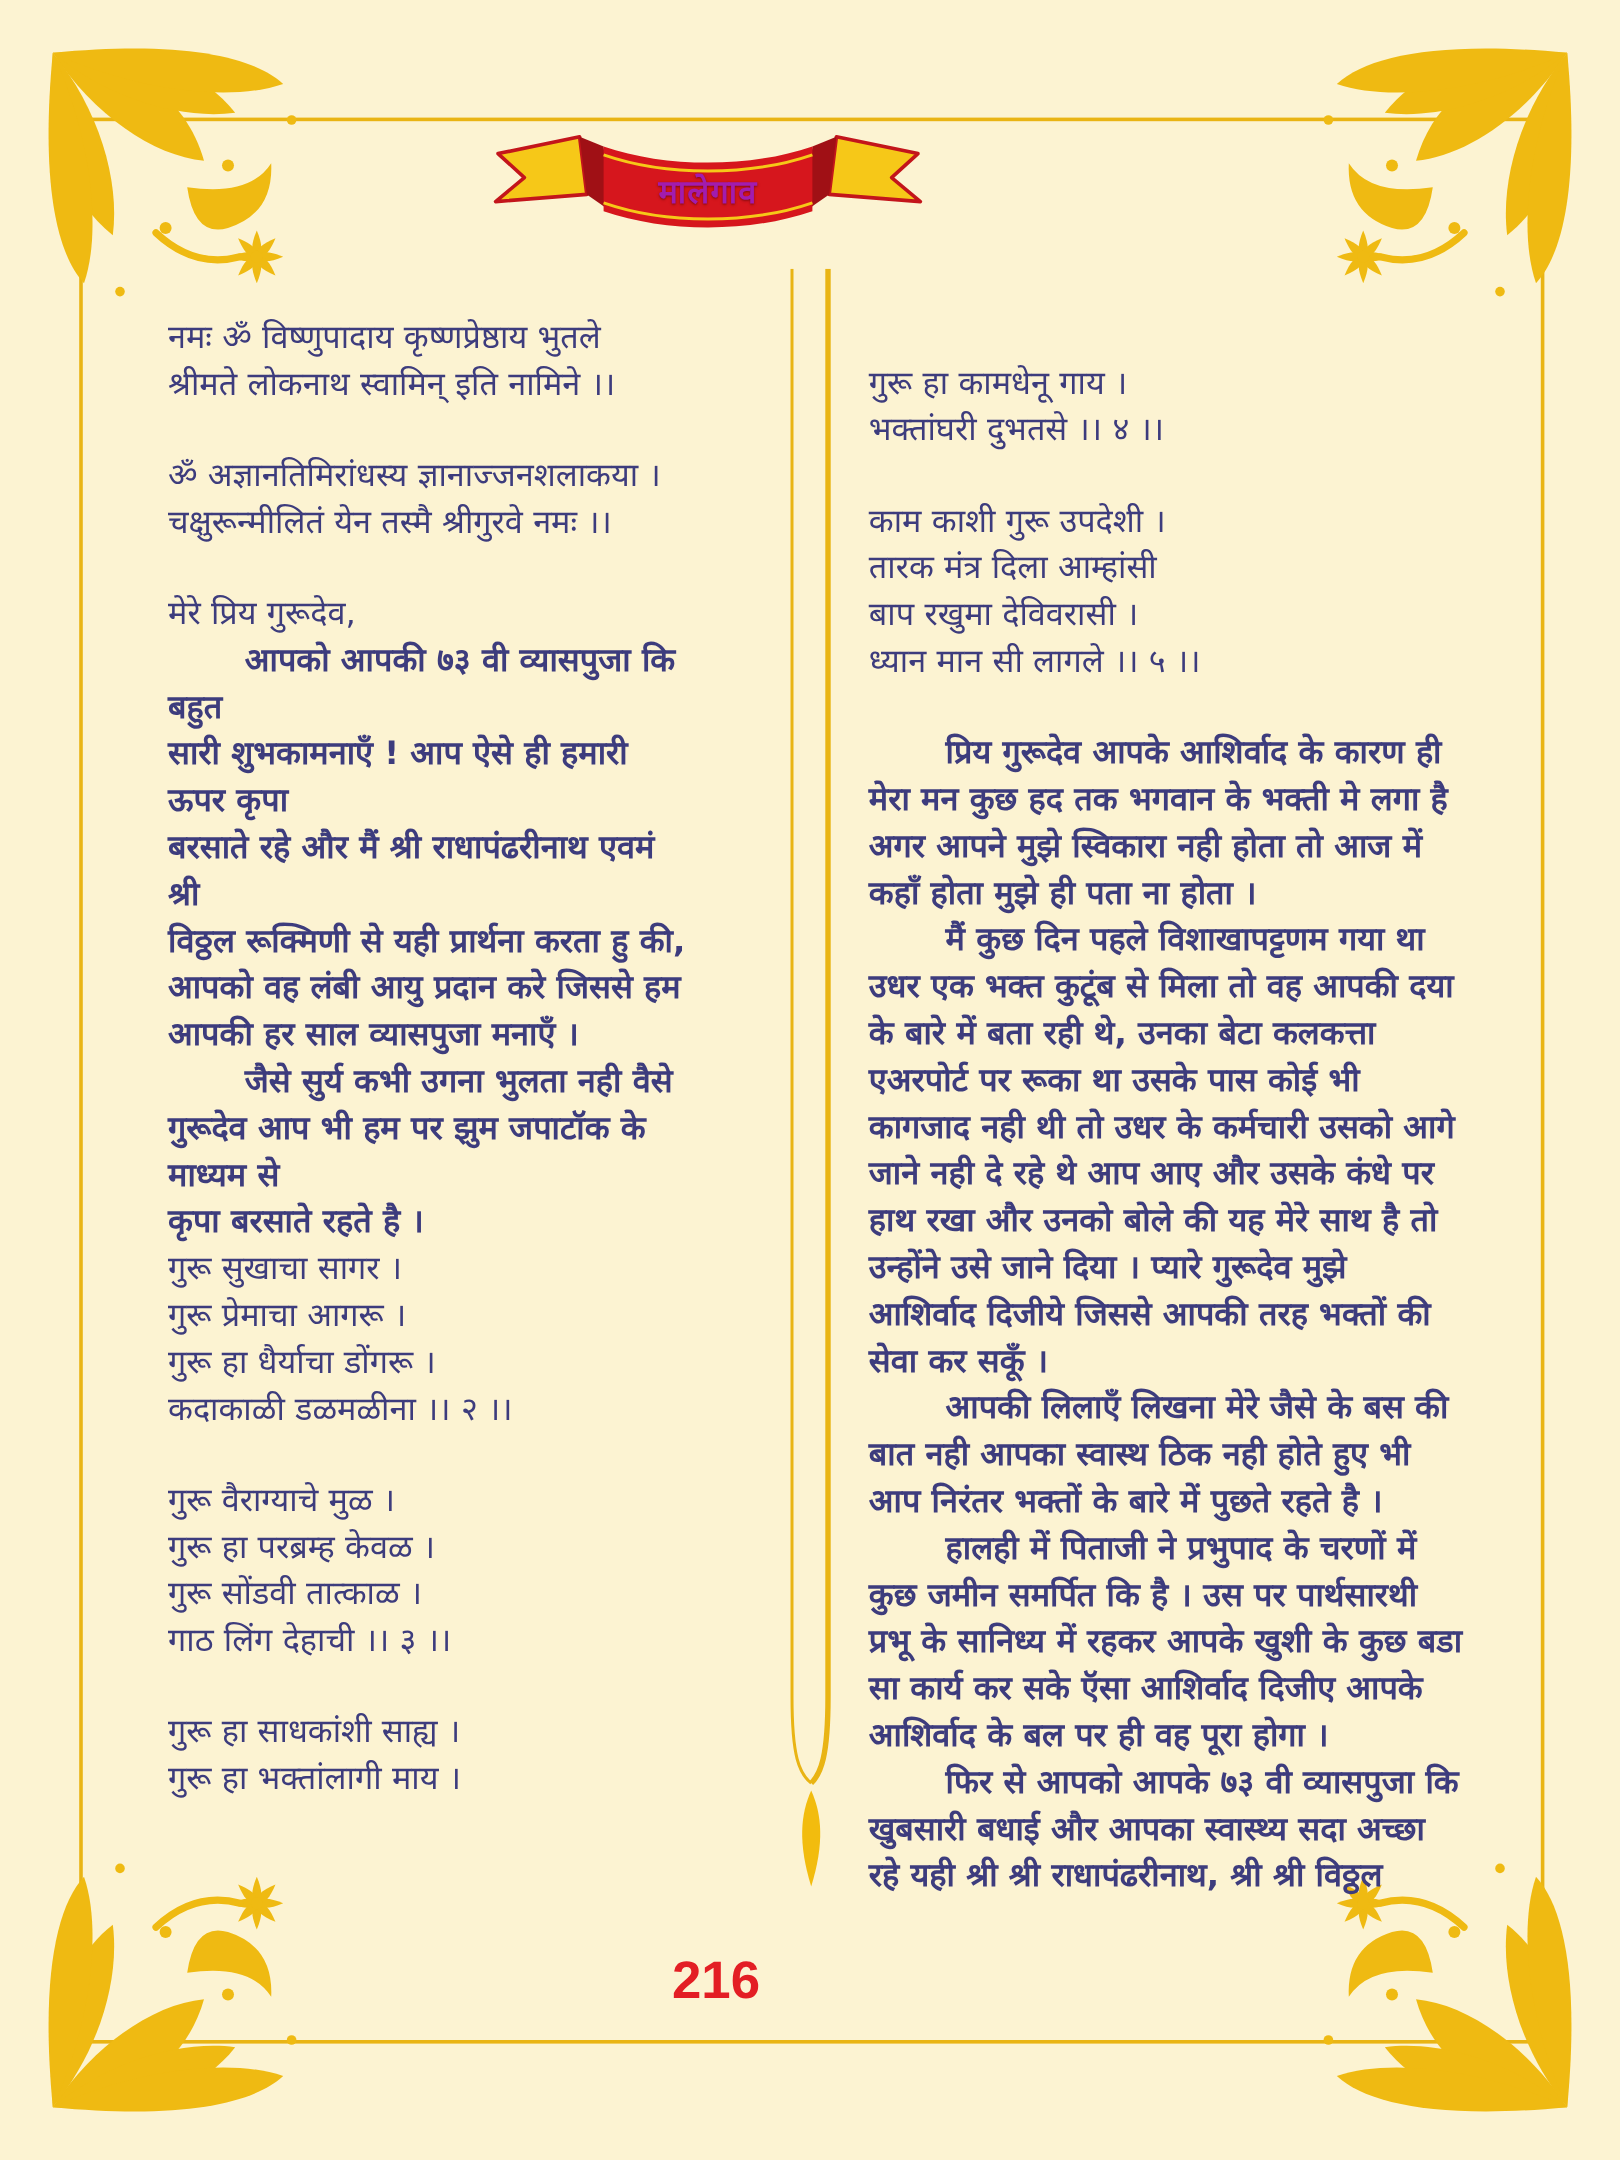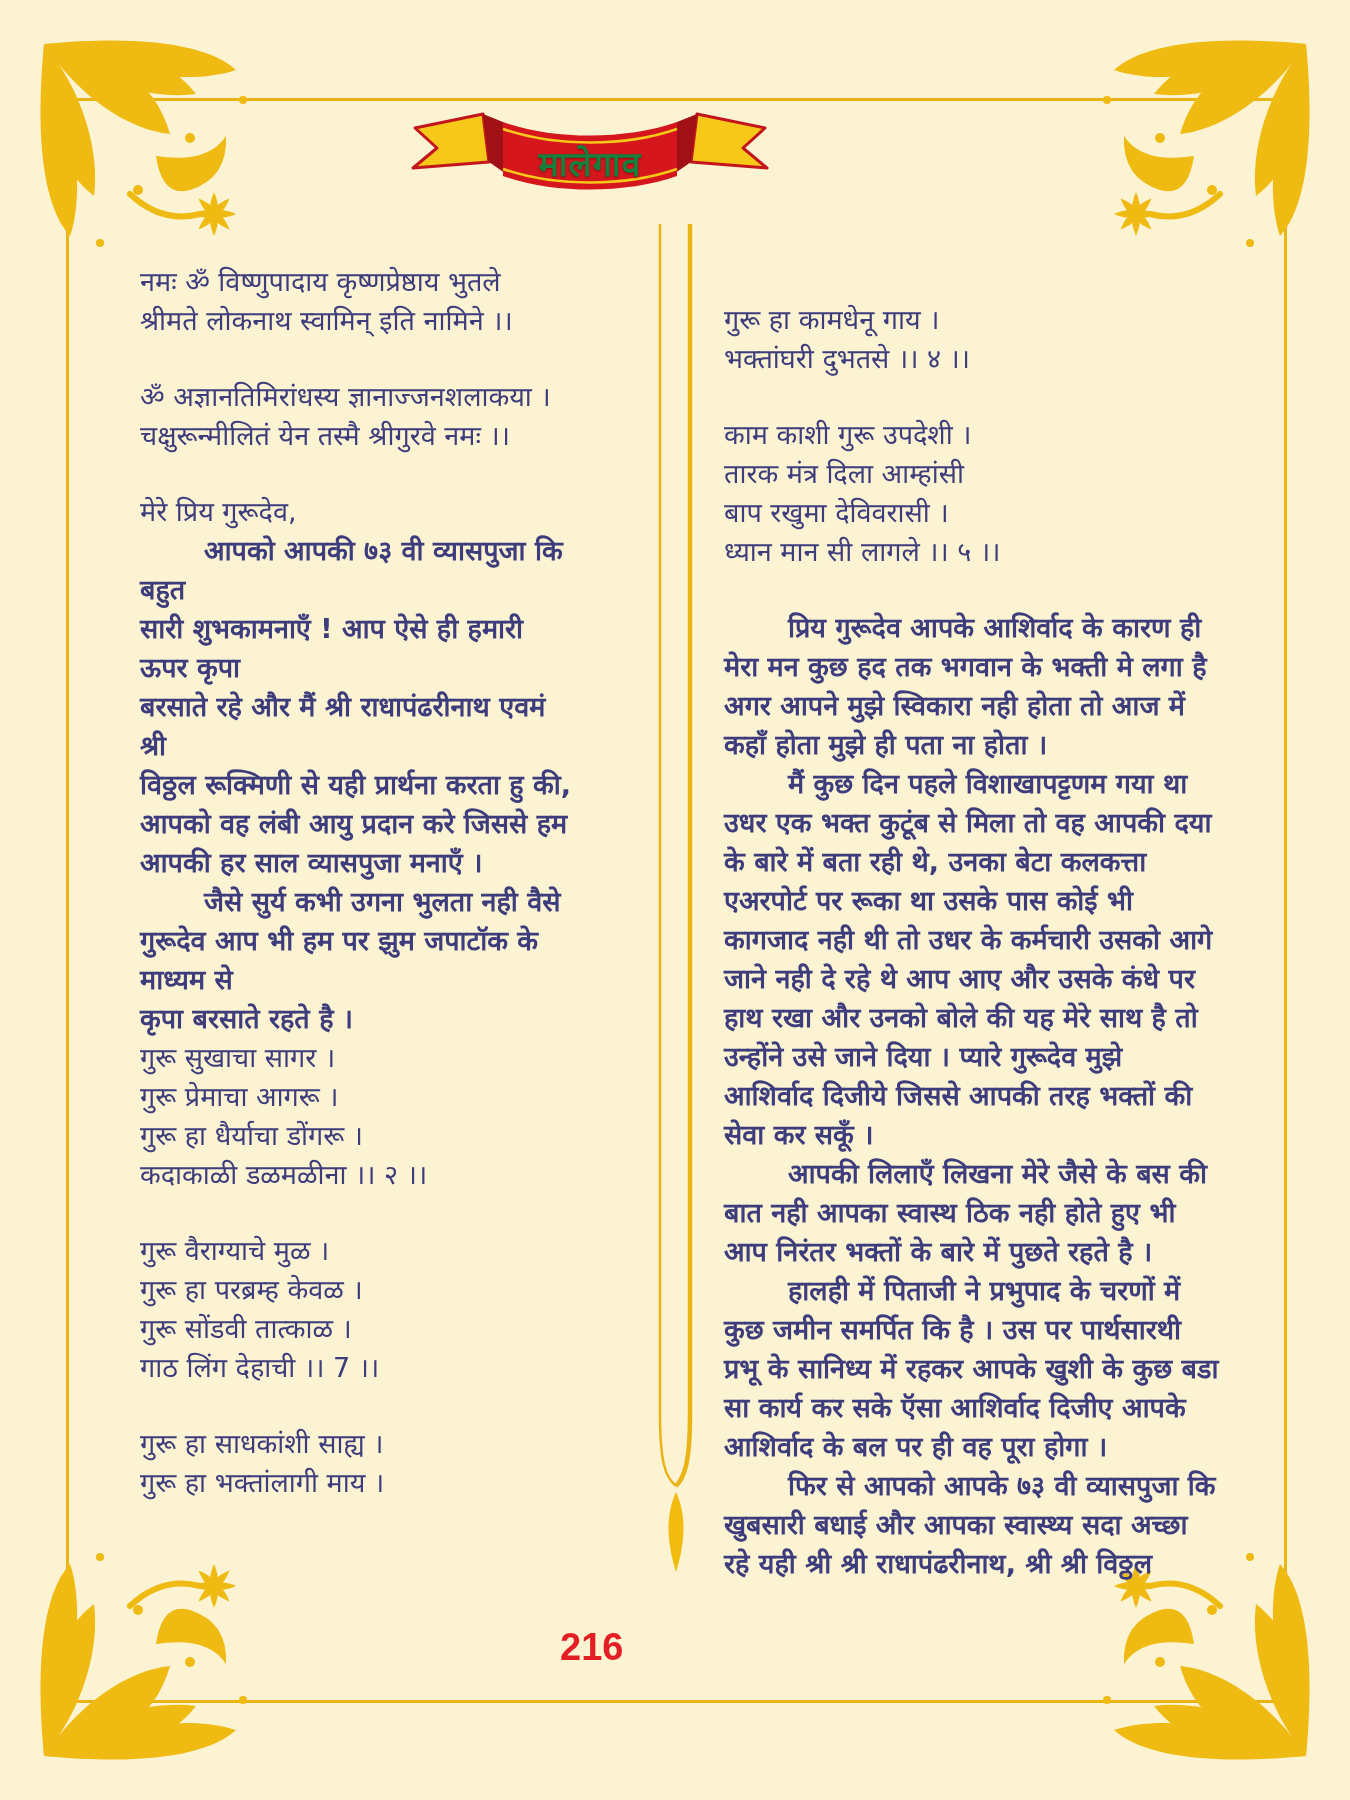--- a/index.html
+++ b/index.html
@@ -16,35 +16,35 @@
   }
   .corner{position:absolute;width:230px;height:230px;pointer-events:none;}
   .corner.tl{left:38px;top:38px;}
   .corner.tr{right:38px;top:38px;transform:scaleX(-1);}
   .corner.bl{left:38px;bottom:38px;transform:scaleY(-1);}
   .corner.br{right:38px;bottom:38px;transform:scale(-1,-1);}
   .ribbon{position:absolute;left:405px;top:104px;width:370px;height:112px;}
   .ribbon svg{position:absolute;inset:0;}
   .ribbon-label{
     position:absolute;left:0;right:0;top:36px;text-align:center;
-    color:#15803d;font-size:34px;font-weight:bold;letter-spacing:1px;
+    color:#a21caf;font-size:27px;font-weight:bold;letter-spacing:1px;
     text-shadow:0 1px 2px #7E0B0F;
   }
   .divider{position:absolute;left:646px;top:224px;width:60px;height:1370px;}
   .col{
     position:absolute;color:#3D3C7D;font-size:27px;line-height:39px;
   }
   .col.left{left:140px;top:262px;width:436px;}
   .col.right{left:724px;top:300px;width:508px;}
   .blk{white-space:pre-line;margin:0 0 37px 0;}
   .blk.tight{margin-bottom:0;}
   .blk.indent{text-indent:64px;font-weight:bold;}
   .page-number{
     position:absolute;left:560px;top:1626px;width:80px;
-    color:#E31E24;font-size:38px;font-weight:bold;
+    color:#E31E24;font-size:44px;font-weight:bold;
     font-family:"Liberation Sans","DejaVu Sans",sans-serif;
   }
 </style>
 </head>
 <body>
 
 <div class="page">
 
   <svg width="0" height="0" style="position:absolute" aria-hidden="true">
     <defs>
@@ -126,21 +126,21 @@
     <div class="blk tight indent">जैसे सुर्य कभी उगना भुलता नही वैसे
 गुरूदेव आप भी हम पर झुम जपाटॉक के माध्यम से
 कृपा बरसाते रहते है ।</div>
     <div class="blk">गुरू सुखाचा सागर ।
 गुरू प्रेमाचा आगरू ।
 गुरू हा धैर्याचा डोंगरू ।
 कदाकाळी डळमळीना ।। २ ।।</div>
     <div class="blk">गुरू वैराग्याचे मुळ ।
 गुरू हा परब्रम्ह केवळ ।
 गुरू सोंडवी तात्काळ ।
-गाठ लिंग देहाची ।। 7 ।।</div>
+गाठ लिंग देहाची ।। ३ ।।</div>
     <div class="blk">गुरू हा साधकांशी साह्य ।
 गुरू हा भक्तांलागी माय ।</div>
   </div>
 
   <div class="col right">
     <div class="blk">गुरू हा कामधेनू गाय ।
 भक्तांघरी दुभतसे ।। ४ ।।</div>
     <div class="blk">काम काशी गुरू उपदेशी ।
 तारक मंत्र दिला आम्हांसी
 बाप रखुमा देविवरासी ।

